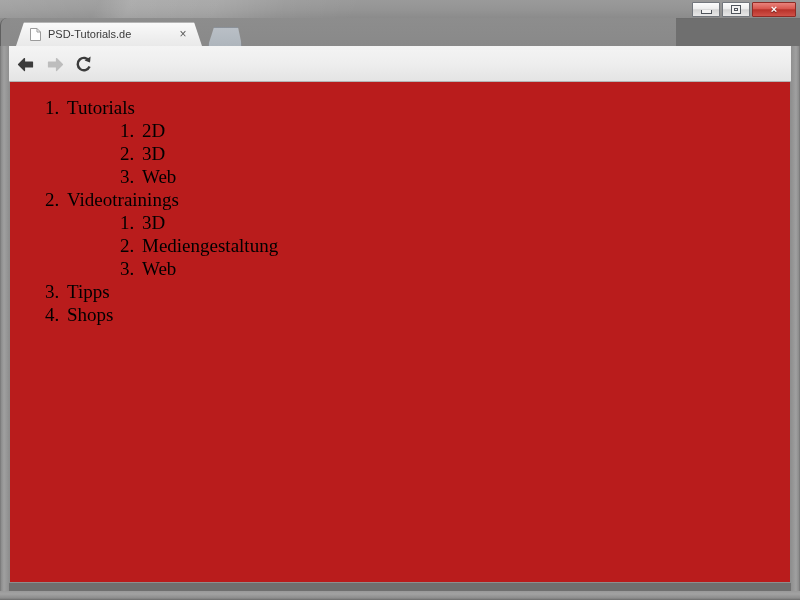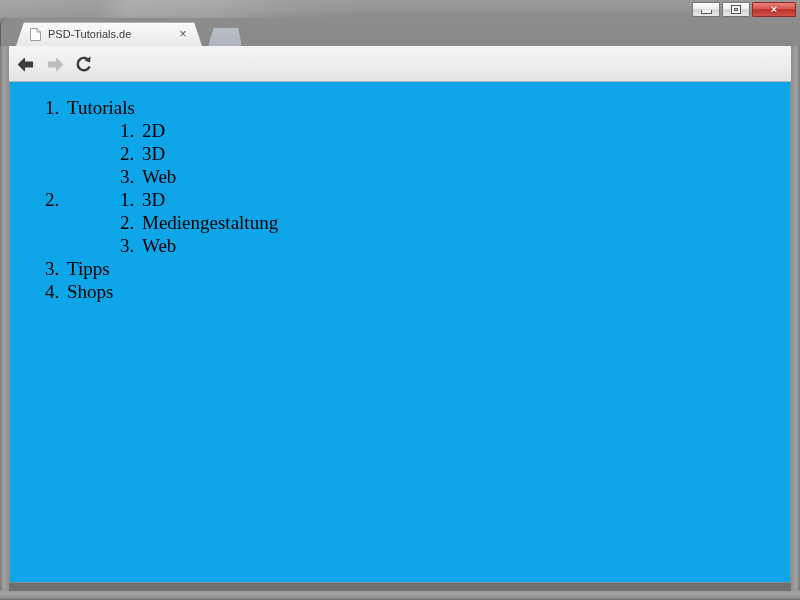--- a/index.html
+++ b/index.html
@@ -105,21 +105,21 @@
     font-weight: bold;
     line-height: 1;
     text-shadow: 0 1px 1px rgba(0,0,0,0.45);
     font-family: "Liberation Sans", sans-serif;
   }
 
   
   #tabstrip {
     position: absolute;
     left: 0; top: 18px;
-    width: 800px;
+    width: 676px;
     height: 28px;
     background: linear-gradient(#8d8d8d 0%, #898989 100%);
     overflow: hidden;
   }
   
   #framecorner-left {
     position: absolute;
     left: 0; top: 18px;
     width: 10px; height: 34px;
     background: #8b8b8b;
@@ -266,21 +266,21 @@
     border-radius: 1px;
   }
 
   
   #viewport {
     position: absolute;
     left: 9px;
     top: 82px;
     width: 782px;
     height: 501px;
-    background: #0ea5e9;
+    background: #b91c1c;
     border: 1px solid #8e8e8e;
     border-top: none;
     box-sizing: border-box;
     overflow: hidden;
   }
   
   #frame-left {
     position: absolute;
     left: 0; top: 46px;
     width: 9px; height: 545px;
@@ -401,21 +401,21 @@
   </div>
 
   <div id="viewport">
     <div id="page">
       <ol class="lvl1" id="root-list">
           <li><span class="txt">Tutorials</span><ol class="lvl2">
               <li><span class="txt">2D</span></li>
               <li><span class="txt">3D</span></li>
               <li><span class="txt">Web</span></li>
             </ol></li>
-          <li><ol class="lvl2">
+          <li><span class="txt">Videotrainings</span><ol class="lvl2">
               <li><span class="txt">3D</span></li>
               <li><span class="txt">Mediengestaltung</span></li>
               <li><span class="txt">Web</span></li>
             </ol></li>
           <li><span class="txt">Tipps</span></li>
           <li><span class="txt">Shops</span></li>
         </ol>
     </div>
   </div>
 

